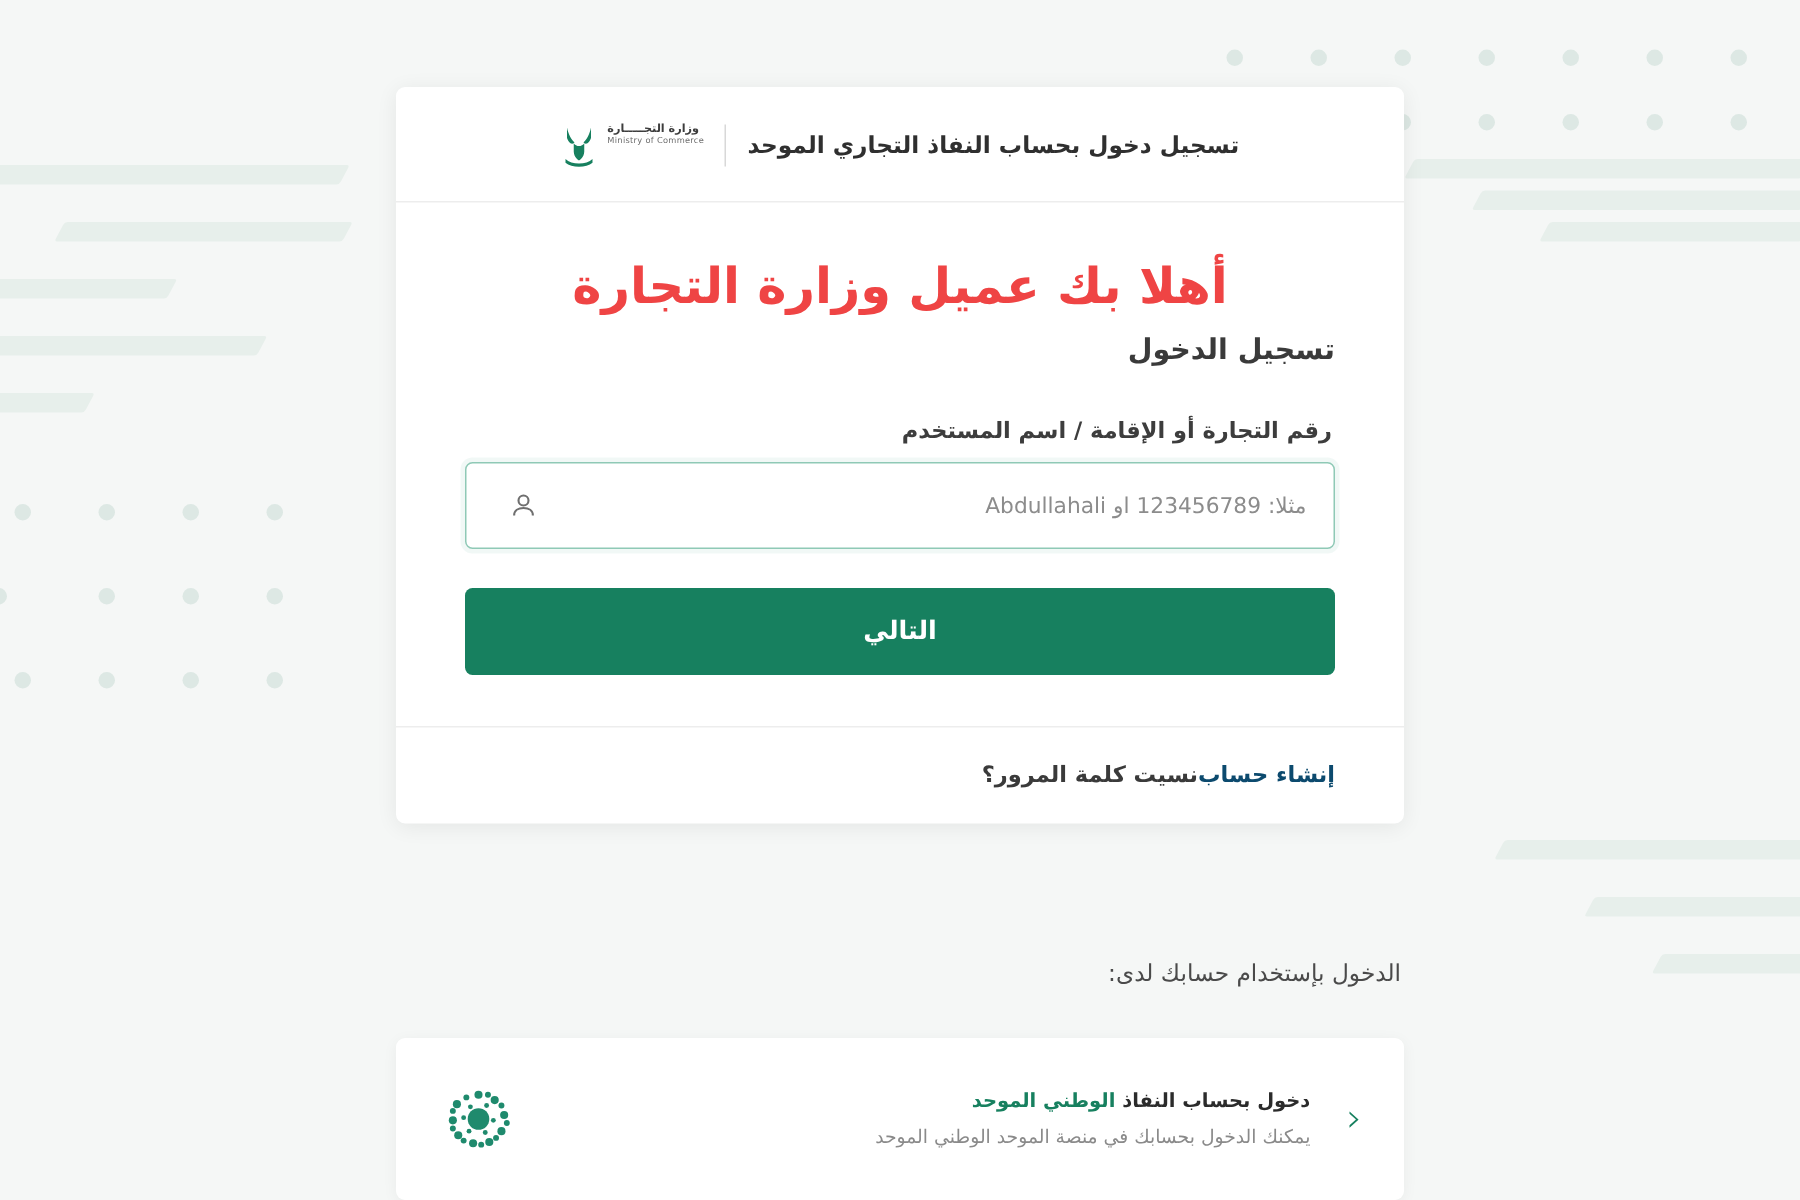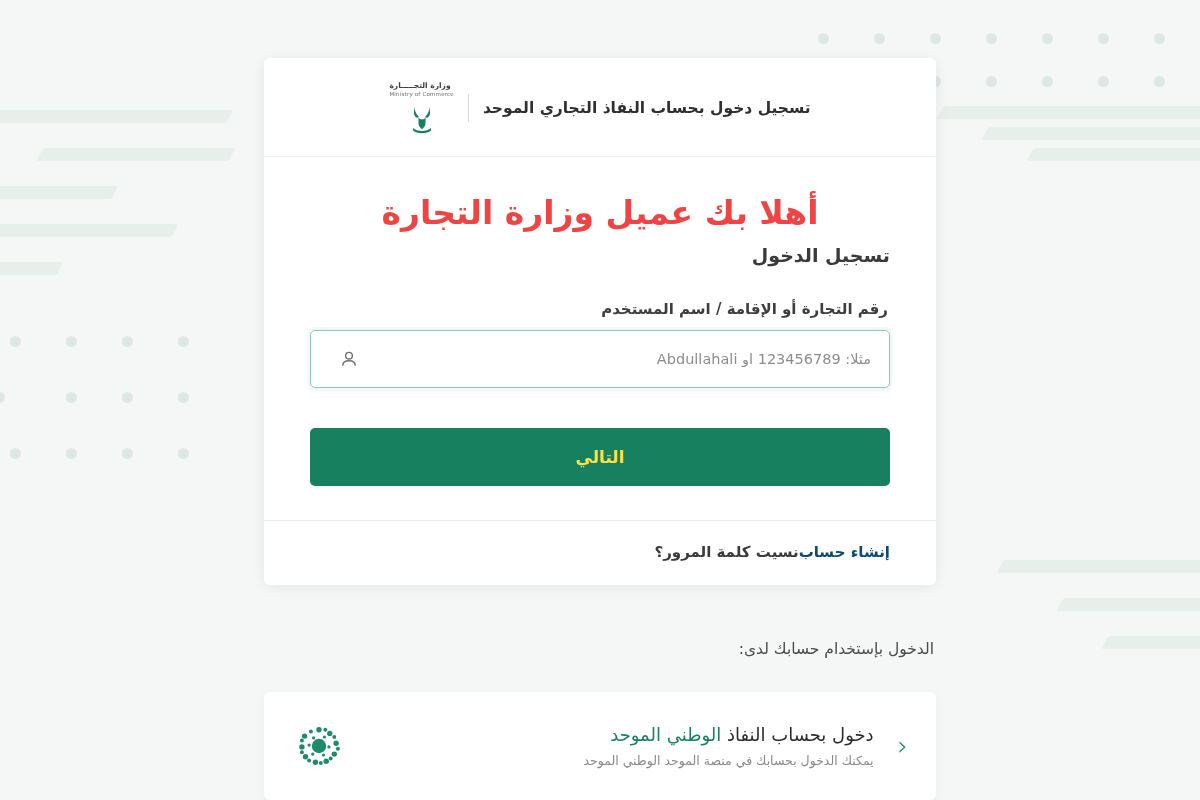--- a/index.html
+++ b/index.html
@@ -63,23 +63,21 @@
     color: #2f2f2f;
     font-weight: 600;
     letter-spacing: 0;
   }
   .header-sep {
     width: 1px; height: 28px;
     background: #d8d8d8;
   }
   .moc-logo {
     display: flex;
-    align-items: center;
     gap: 7px;
-    flex-direction: column;
   }
   .moc-logo .emblem {
     width: 24px; height: 30px;
     display: block;
   }
   .moc-logo .wordmark {
     display: flex;
     flex-direction: column;
     align-items: flex-end;
     line-height: 1.15;
@@ -149,25 +147,25 @@
   }
   .input-wrap input::placeholder {
     color: #8c8c8c;
     font-size: 14.5px;
   }
 
   .next-btn {
     display: block;
     width: 100%;
     height: 58px;
-    margin-top: 40px;
+    margin-top: 26px;
     background: #17805f;
     border: 0;
     border-radius: 5px;
-    color: #fde047;
+    color: #ffffff;
     font-size: 17px;
     font-weight: 700;
     font-family: inherit;
     cursor: pointer;
   }
 
   .card-footer {
     border-top: 1px solid #ededed;
     display: flex;
     flex-direction: row-reverse;
@@ -210,22 +208,22 @@
     display: flex;
     flex-direction: row-reverse;
     align-items: center;
     padding: 20px 28px;
     gap: 18px;
     cursor: pointer;
   }
   .alt-card .nafath-logo { flex: 0 0 auto; width: 54px; height: 54px; }
   .alt-card .alt-texts { flex: 1 1 auto; text-align: right; }
   .alt-card .alt-title {
-    font-size: 18px;
-    font-weight: 400;
+    font-size: 13px;
+    font-weight: 700;
     color: #2b2b2b;
     margin: 0 0 8px 0;
   }
   .alt-card .alt-title .hl { color: #17805f; }
   .alt-card .alt-desc {
     font-size: 12.5px;
     color: #8a8a8a;
     margin: 0;
   }
   .alt-card .chevron {

